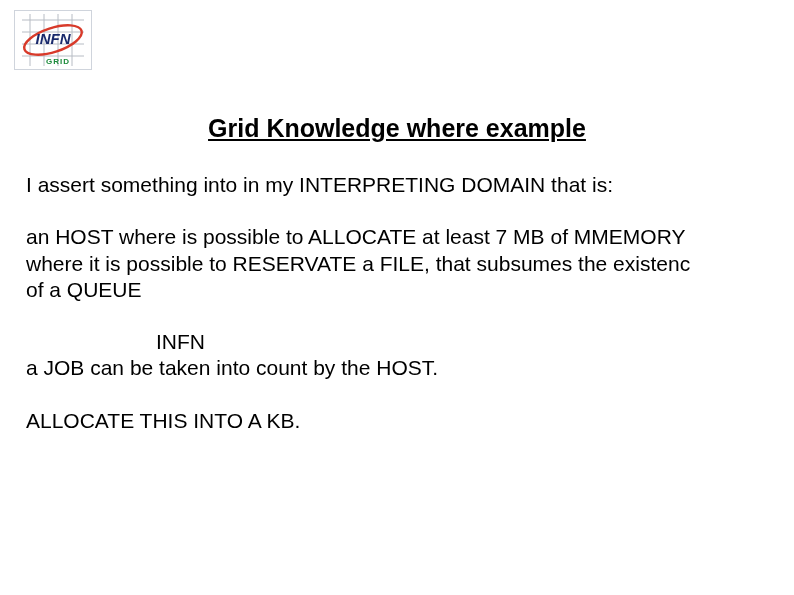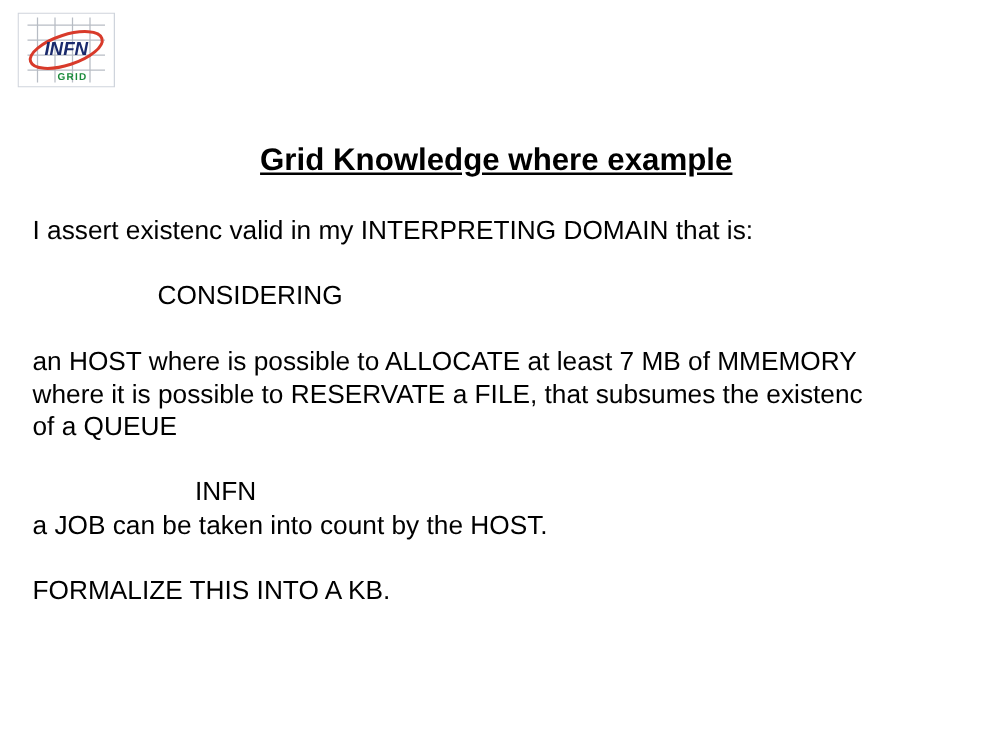--- a/index.html
+++ b/index.html
@@ -90,23 +90,22 @@
       </g>
       <ellipse cx="39" cy="30" rx="30" ry="12" fill="none" stroke="#d83a2a" stroke-width="2.4" transform="rotate(-18 39 30)"></ellipse>
       <text x="39" y="34" text-anchor="middle" font-family="Arial, Helvetica, sans-serif" font-size="15" font-weight="bold" font-style="italic" fill="#1a2a6c">INFN</text>
       <text x="44" y="54" text-anchor="middle" font-family="Arial, Helvetica, sans-serif" font-size="8" font-weight="bold" fill="#1a8a3a" letter-spacing="1">GRID</text>
     </svg>
   </div>
 
   <div class="title">Grid Knowledge where example</div>
 
   <div class="body">
-    <p class="p-intro">I assert existenc valid in my INTERPRETING DOMAIN that is:</p>
-    <p class="p-considering">CONSIDERING</p>
+    <p class="p-intro">I assert something into in my INTERPRETING DOMAIN that is:</p>
     <p class="p-host">an HOST where is possible to ALLOCATE at least 7 MB of MMEMORY
 where it is possible to RESERVATE a FILE, that subsumes the existenc
 of a QUEUE</p>
     <p class="p-then">INFN</p>
     <p class="p-job">a JOB can be taken into count by the HOST.</p>
-    <p class="p-formalize">FORMALIZE THIS INTO A KB.</p>
+    <p class="p-formalize">ALLOCATE THIS INTO A KB.</p>
   </div>
 
 </div>
 
 </body></html>

